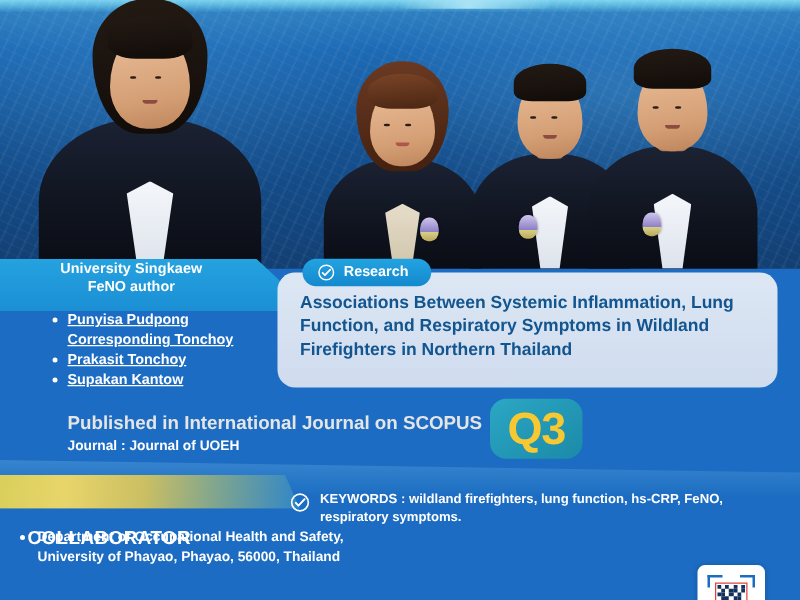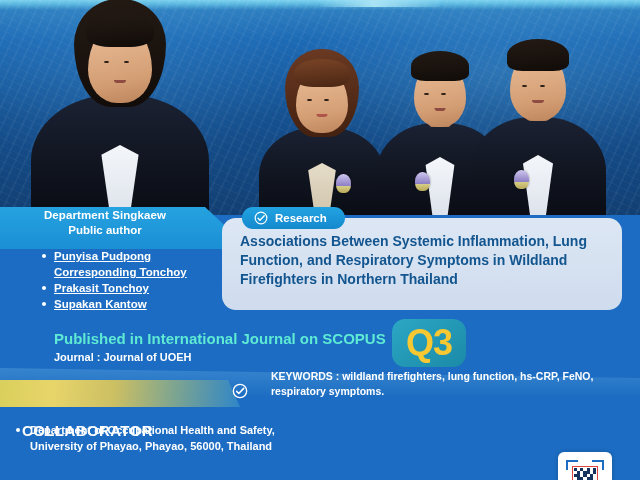--- a/index.html
+++ b/index.html
@@ -67,21 +67,21 @@
     display:flex;align-items:center;gap:7px;border-radius:13px;
     background:linear-gradient(180deg,#22a3e2,#1489cd);z-index:4;}
   .research-badge .lbl{color:#fff;font-size:11.5px;font-weight:bold;}
   .chk{width:14px;height:14px;flex:0 0 14px;}
   .title-card{position:absolute;left:222px;top:218px;width:400px;height:92px;
     border-radius:14px;background:linear-gradient(180deg,#dde7f4,#cfdcee);
     padding:14px 16px 0 18px;box-sizing:border-box;z-index:3;}
   .title-card .t{color:#12558f;font-size:14px;font-weight:bold;line-height:19px;}
 
   
-  .pub-line1{position:absolute;left:54px;top:330px;color:#5eead4;font-size:15px;font-weight:bold;}
+  .pub-line1{position:absolute;left:54px;top:330px;color:#e5e5e5;font-size:15px;font-weight:bold;}
   .pub-line2{position:absolute;left:54px;top:351px;color:#ffffff;font-size:11px;font-weight:bold;}
   .q-badge{position:absolute;left:392px;top:319px;width:74px;height:48px;border-radius:13px;
     background:linear-gradient(145deg,#2ba7c4,#1b8aa8);display:flex;align-items:center;justify-content:center;}
   .q-badge .q{color:#f7c832;font-size:36px;font-weight:bold;line-height:1;letter-spacing:-1px;}
 
   
   .diag{position:absolute;left:0;top:368px;width:640px;height:30px;
     background:linear-gradient(180deg,rgba(120,190,235,.30),rgba(120,190,235,0));
     clip-path:polygon(0 0, 640px 10px, 640px 30px, 0 30px);}
 
@@ -93,21 +93,21 @@
     letter-spacing:.4px;margin-top:37px;}
   .collab-list{position:absolute;left:12px;top:422px;width:310px;margin:0;padding:0;list-style:none;}
   .collab-list li{position:relative;color:#ffffff;font-size:11px;font-weight:bold;line-height:16px;
     padding-left:18px;}
   .collab-list li::before{content:"";position:absolute;left:4px;top:6px;width:4px;height:4px;
     border-radius:50%;background:#ffffff;}
   .collab-list li.sub{padding-left:18px;}
   .collab-list li.sub::before{display:none;}
 
   
-  .kw{position:absolute;left:232px;top:369px;width:400px;display:flex;gap:23px;align-items:flex-end;}
+  .kw{position:absolute;left:232px;top:392px;width:400px;display:flex;gap:8px;align-items:flex-start;}
   .kw .chk{margin-top:2px;width:16px;height:16px;flex:0 0 16px;}
   .kw .txt{color:#ffffff;font-size:10.5px;font-weight:bold;line-height:15px;}
 
   
   .qr-card{position:absolute;left:558px;top:452px;width:54px;height:40px;border-radius:6px;
     background:#ffffff;box-shadow:0 0 4px rgba(0,0,0,.2);}
   .qr-frame{position:absolute;left:566px;top:460px;width:38px;height:30px;}
   .qr-frame span{position:absolute;width:10px;height:8px;border:2px solid #1b6cc2;}
   .qr-frame .tl{left:0;top:0;border-right:none;border-bottom:none;}
   .qr-frame .tr{right:0;top:0;border-left:none;border-bottom:none;}
@@ -170,22 +170,22 @@
       <div class="head" style="bottom:94px;width:56px;height:72px;"></div>
       <div class="hair" style="bottom:144px;width:62px;height:32px;border-radius:52% 52% 26% 26%;"></div>
       <div class="eye" style="left:50px;bottom:128px;"></div>
       <div class="eye" style="left:68px;bottom:128px;"></div>
       <div class="mouth" style="bottom:112px;width:12px;"></div>
       <div class="pin" style="left:42px;bottom:26px;"></div>
     </div>
   </div>
 
   <div class="author-band"></div>
-  <div class="author-name">Department Singkaew</div>
-  <div class="author-role">Public author</div>
+  <div class="author-name">University Singkaew</div>
+  <div class="author-role">FeNO author</div>
   <ul class="author-list">
     <li>Punyisa Pudpong</li>
     <li class="sub">Corresponding Tonchoy</li>
     <li>Prakasit Tonchoy</li>
     <li>Supakan Kantow</li>
   </ul>
 
   <div class="title-card">
     <div class="t">Associations Between Systemic Inflammation, Lung Function, and Respiratory Symptoms in Wildland Firefighters in Northern Thailand</div>
   </div>

